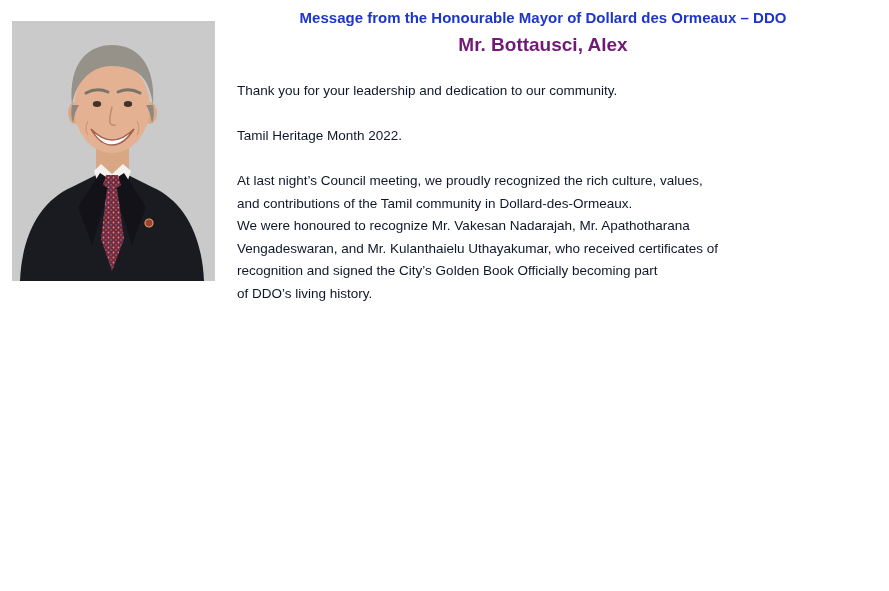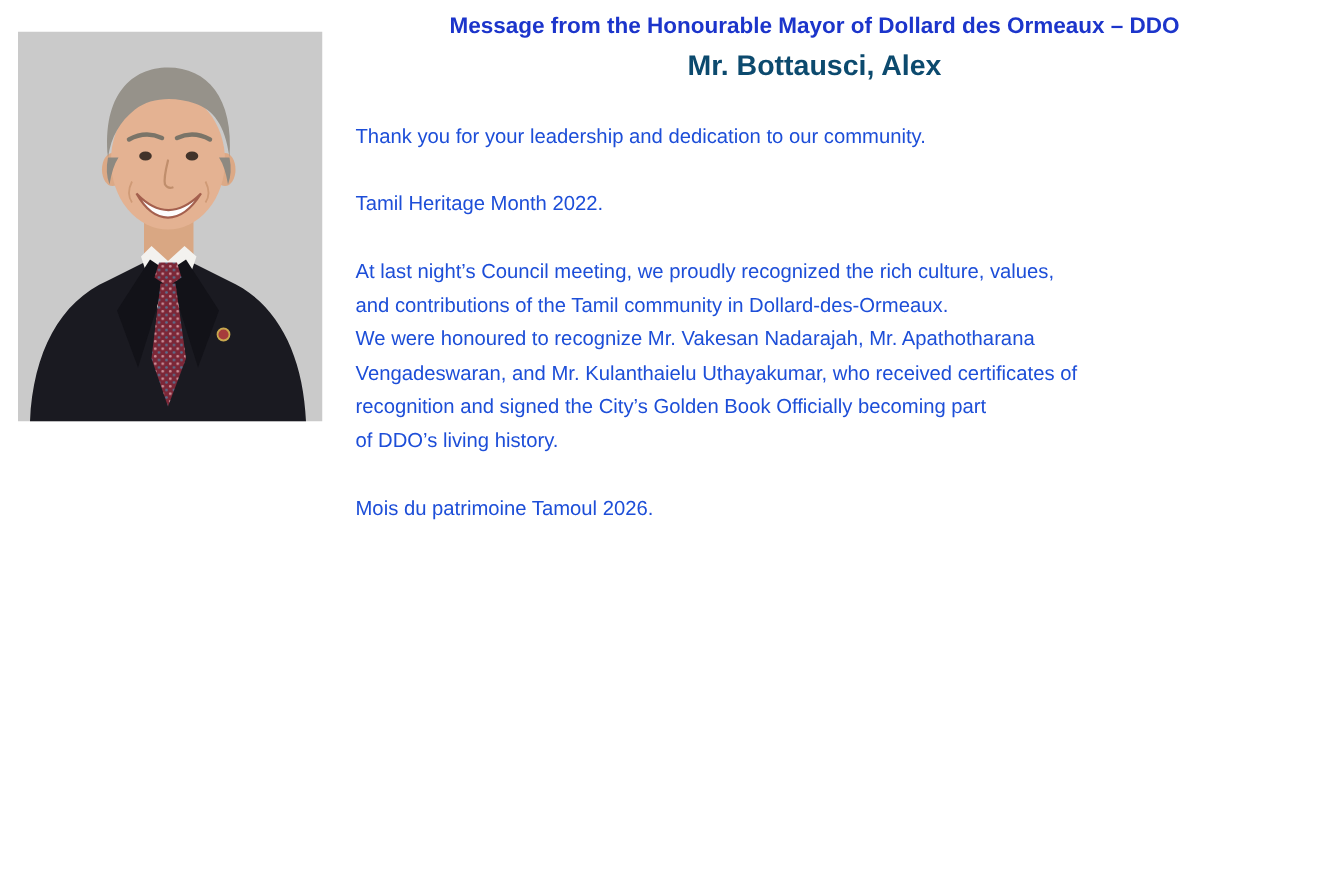--- a/index.html
+++ b/index.html
@@ -28,29 +28,29 @@
   .title1 {
     font-size: 15px;
     font-weight: bold;
     color: #1c35cb;
     text-align: center;
     line-height: 19px;
   }
   .title2 {
     font-size: 19px;
     font-weight: bold;
-    color: #0c4a6e;
+    color: #701a75;
     text-align: center;
     line-height: 27px;
     margin-top: 4px;
   }
   .body-text {
     margin-top: 22px;
     font-size: 13.5px;
-    color: #1d4ed8;
+    color: #0f172a;
   }
   .body-text p {
     margin: 0 0 22.5px 0;
     line-height: 22.5px;
     white-space: pre-line;
   }
 </style>
 </head>
 <body>
 
@@ -110,17 +110,16 @@
 
     <div class="body-text">
       <p>Thank you for your leadership and dedication to our community.</p>
       <p>Tamil Heritage Month 2022.</p>
       <p>At last night’s Council meeting, we proudly recognized the rich culture, values,
 and contributions of the Tamil community in Dollard-des-Ormeaux.
 We were honoured to recognize Mr. Vakesan Nadarajah, Mr. Apathotharana
 Vengadeswaran, and Mr. Kulanthaielu Uthayakumar, who received certificates of
 recognition and signed the City’s Golden Book Officially becoming part
 of DDO’s living history.</p>
-      <p>Mois du patrimoine Tamoul 2026.</p>
     </div>
   </div>
 
 </div>
 
 </body></html>

